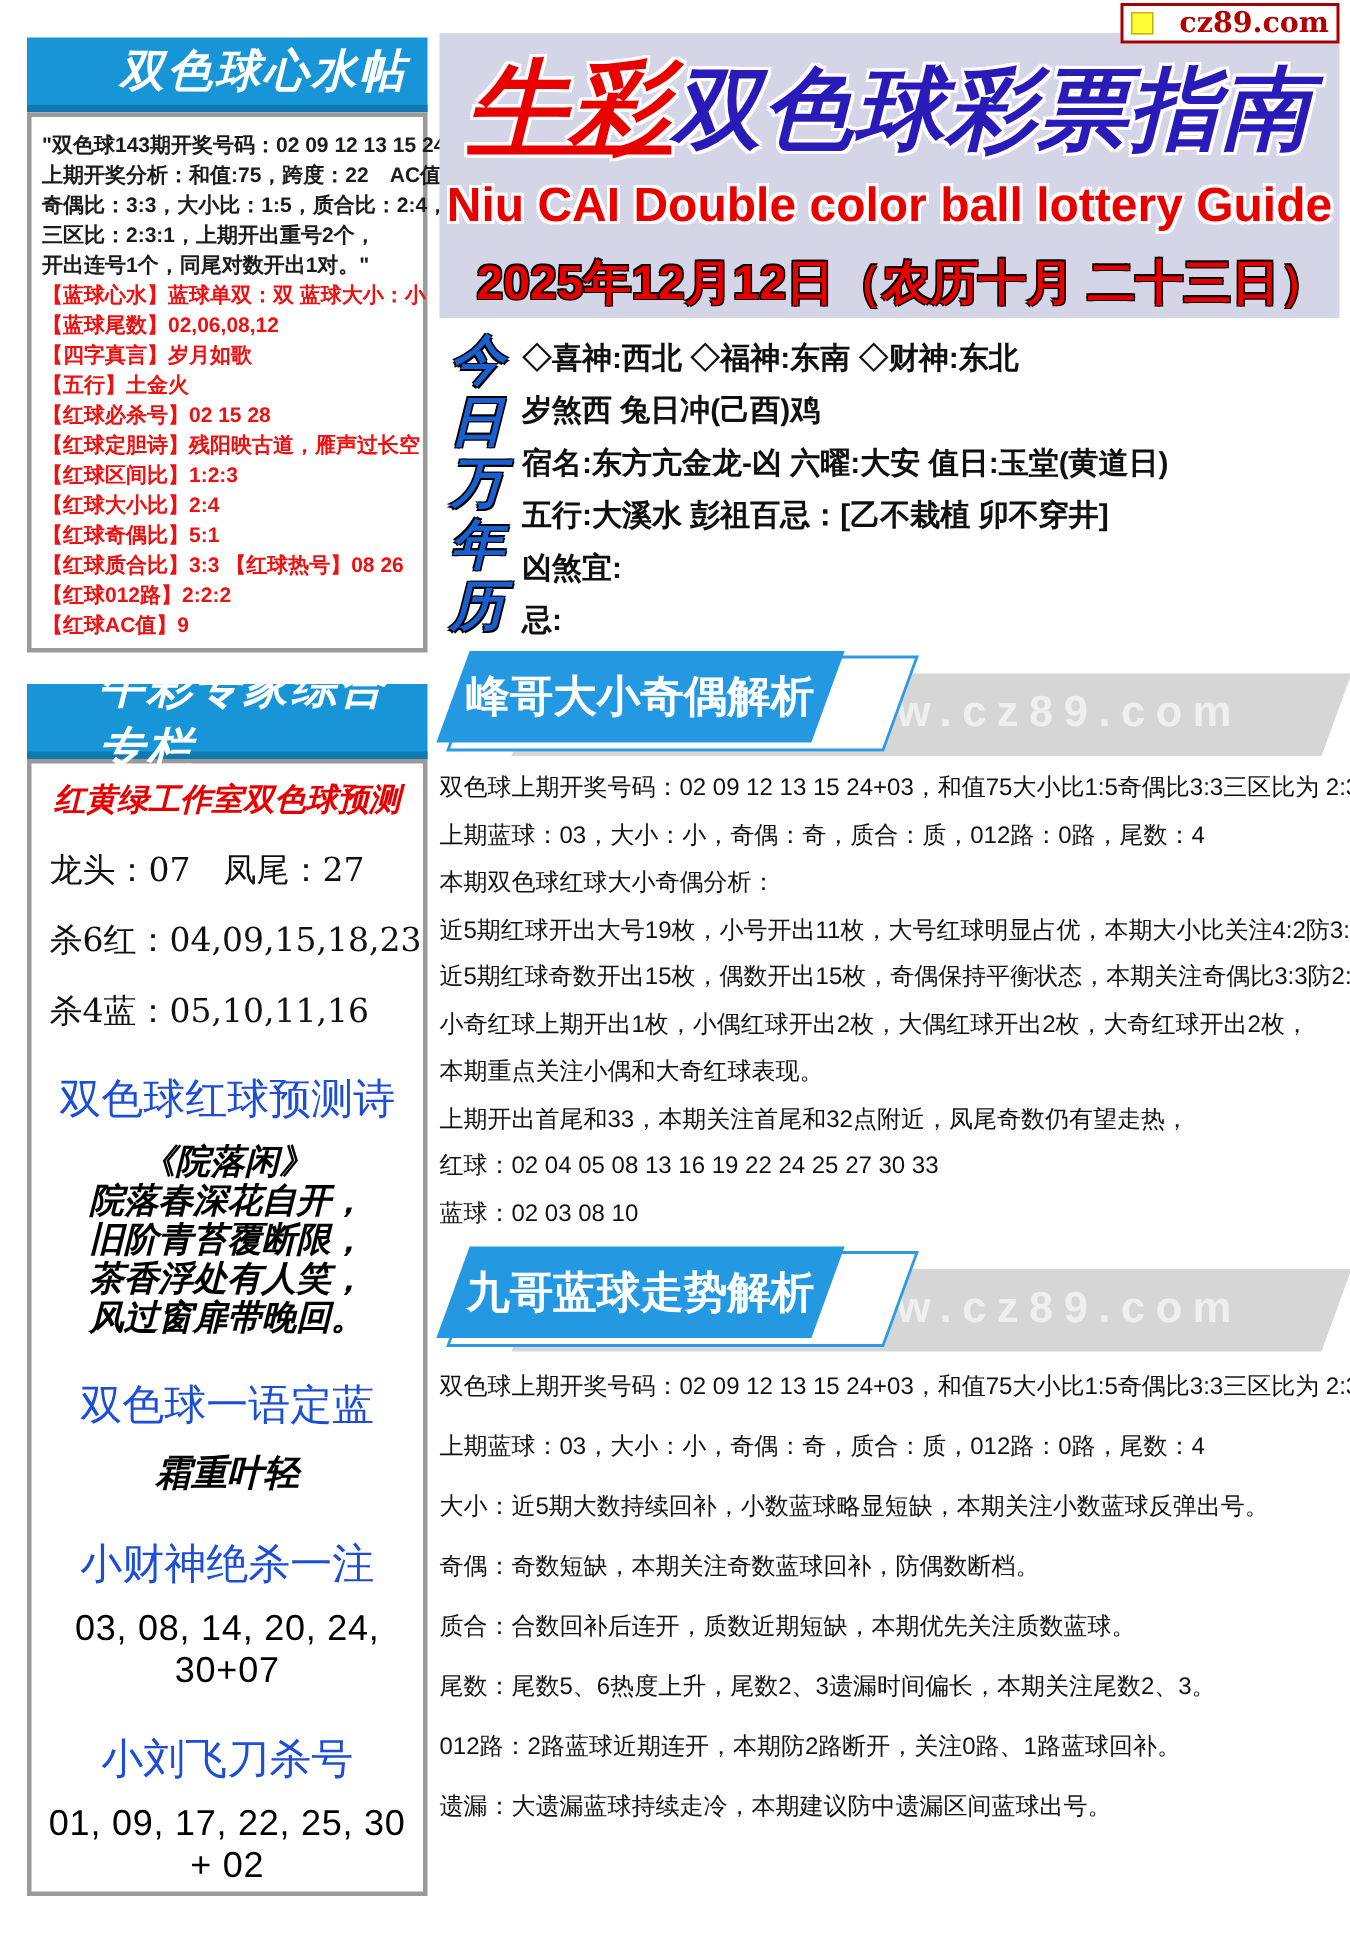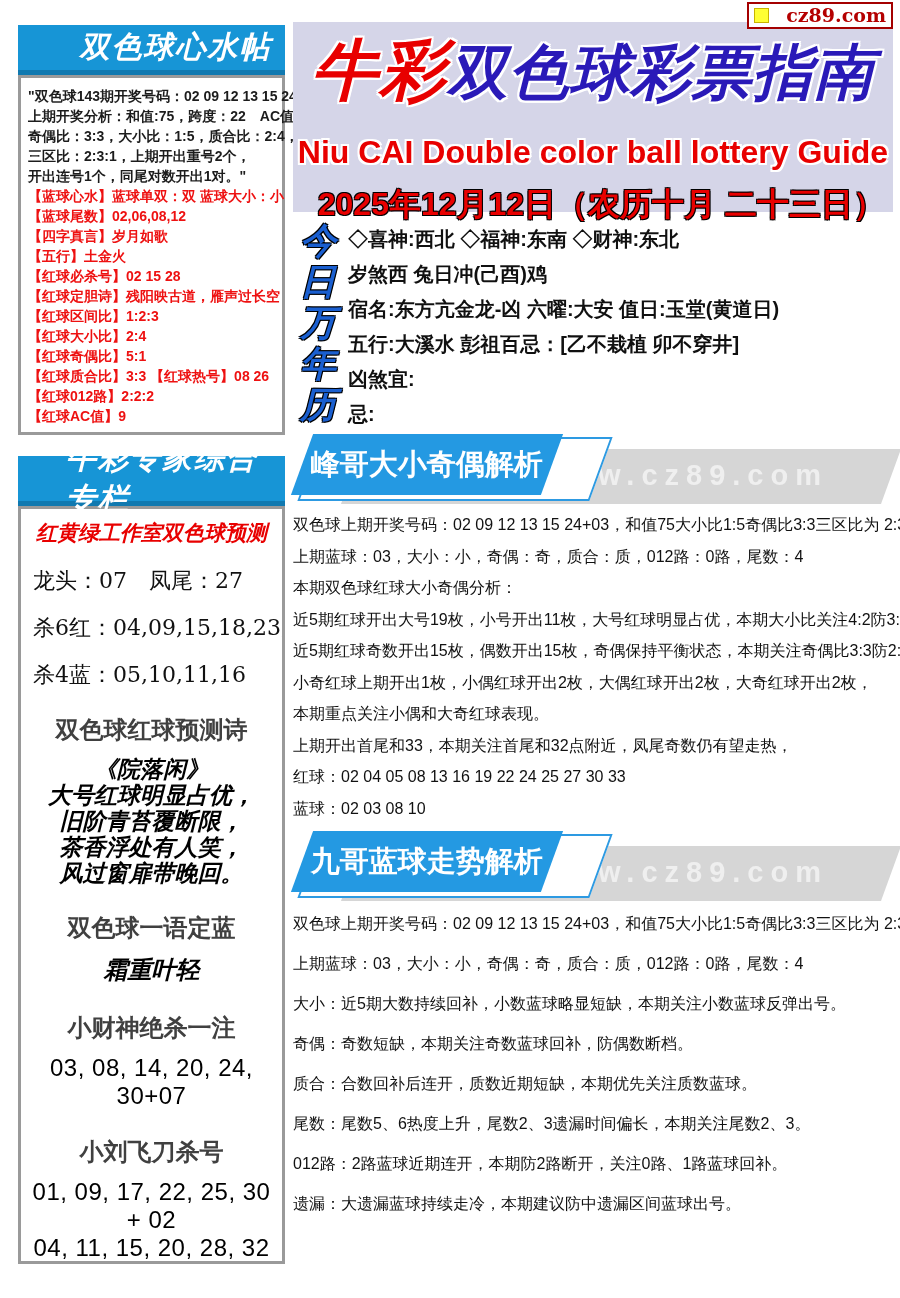--- a/index.html
+++ b/index.html
@@ -17,21 +17,21 @@
   .lbox1 p { font-size: 14px; font-weight: bold; line-height: 20px; color: #1c1c1c;
     white-space: nowrap; }
   .lbox1 p.red { color: #ee1111; }
   .gap20 { height: 21px; }
 
   .lbox2 { height: 758px; padding: 10px 4px; text-align: center; overflow: hidden; }
   .studio-title { color: #e80000; font-weight: bold; font-size: 21px;
     font-family: "DejaVu Serif", serif; font-style: italic; margin-bottom: 14px; }
   .kill-line { font-family: "DejaVu Serif", serif; font-size: 22px; line-height: 27px;
     color: #111; text-align: left; padding-left: 8px; white-space: nowrap; margin-top: 20px; }
-  .blue-head { color: #404040; font-weight: bold; font-size: 24px; margin: 26px 0 10px; }
+  .blue-head { color: #1d4ed8; font-weight: normal; font-size: 28px; margin: 26px 0 10px; }
   .poem-line { font-family: "DejaVu Serif", serif; font-style: italic; font-weight: bold;
     font-size: 23px; line-height: 26px; color: #000; }
   .calli { font-family: "DejaVu Serif", serif; font-style: italic; font-weight: bold;
     font-size: 24px; color: #000; }
   .num-line { font-size: 24px; color: #000; line-height: 28px; letter-spacing: 0.5px; }
 
   
   .right-col { position: absolute; left: 293px; top: 0; width: 600px; }
 
   .logo { position: absolute; right: 0px; top: 2px; background: #fff;
@@ -40,23 +40,23 @@
   .logo .sq { width: 15px; height: 15px; background: #ffff33; border: 1px solid #c8b400;
     display: inline-block; }
   .logo .txt { color: #b40000; font-family: "DejaVu Serif", serif; font-size: 19px;
     font-weight: bold; }
 
   .title-block { margin-top: 22px; height: 190px; background: #d5d5e8; text-align: center; }
   .main-title { padding-top: 4px; white-space: nowrap;
     font-family: "DejaVu Serif", serif; font-style: italic; font-weight: bold;
     text-shadow: -2px -2px 0 #fff, 2px -2px 0 #fff, -2px 2px 0 #fff, 2px 2px 0 #fff,
                  0 -2px 0 #fff, 0 2px 0 #fff, -2px 0 0 #fff, 2px 0 0 #fff; }
-  .main-title .t-red  { color: #e80000; font-size: 66px; letter-spacing: 2px; }
+  .main-title .t-red  { color: #e80000; font-size: 66px; letter-spacing: 2px; text-decoration: underline; }
   .main-title .t-blue { color: #2a1ab8; font-size: 60px; letter-spacing: 1px; }
-  .sub-title { color: #e80000; font-weight: bold; font-size: 32px; margin-top: 18px;
+  .sub-title { color: #e80000; font-weight: bold; font-size: 32px; margin-top: 2px;
     white-space: nowrap;
     text-shadow: -2px -2px 0 #fff, 2px -2px 0 #fff, -2px 2px 0 #fff, 2px 2px 0 #fff; }
   .date-line { margin-top: 12px; text-align: right; padding-right: 8px;
     color: #e80000; font-weight: bold; font-size: 32px; white-space: nowrap;
     text-shadow: -1px -1px 0 #000, 1px -1px 0 #000, -1px 1px 0 #000, 1px 1px 0 #000; }
 
   .calendar { position: relative; height: 218px; padding: 10px 0 0 55px; }
   .cal-vertical { position: absolute; left: 0; top: 8px; width: 50px; text-align: center; }
   .cal-vertical div { color: #1a5fd0; font-weight: bold; font-style: italic;
     font-family: "DejaVu Serif", serif; font-size: 36px; line-height: 41px;
@@ -113,21 +113,21 @@
 
     <div class="lheader">牛彩专家综合专栏</div>
     <div class="lbox lbox2">
       <div class="studio-title">红黄绿工作室双色球预测</div>
       <div class="kill-line">龙头：07　凤尾：27</div>
       <div class="kill-line">杀6红：04,09,15,18,23,32</div>
       <div class="kill-line">杀4蓝：05,10,11,16</div>
 
       <div class="blue-head">双色球红球预测诗</div>
       <div class="poem-line">《院落闲》</div>
-      <div class="poem-line">大号红球明显占优，</div>
+      <div class="poem-line">院落春深花自开，</div>
       <div class="poem-line">旧阶青苔覆断限，</div>
       <div class="poem-line">茶香浮处有人笑，</div>
       <div class="poem-line">风过窗扉带晚回。</div>
 
       <div class="blue-head">双色球一语定蓝</div>
       <div class="calli">霜重叶轻</div>
 
       <div class="blue-head">小财神绝杀一注</div>
       <div class="num-line">03, 08, 14, 20, 24, 30+07</div>
 

